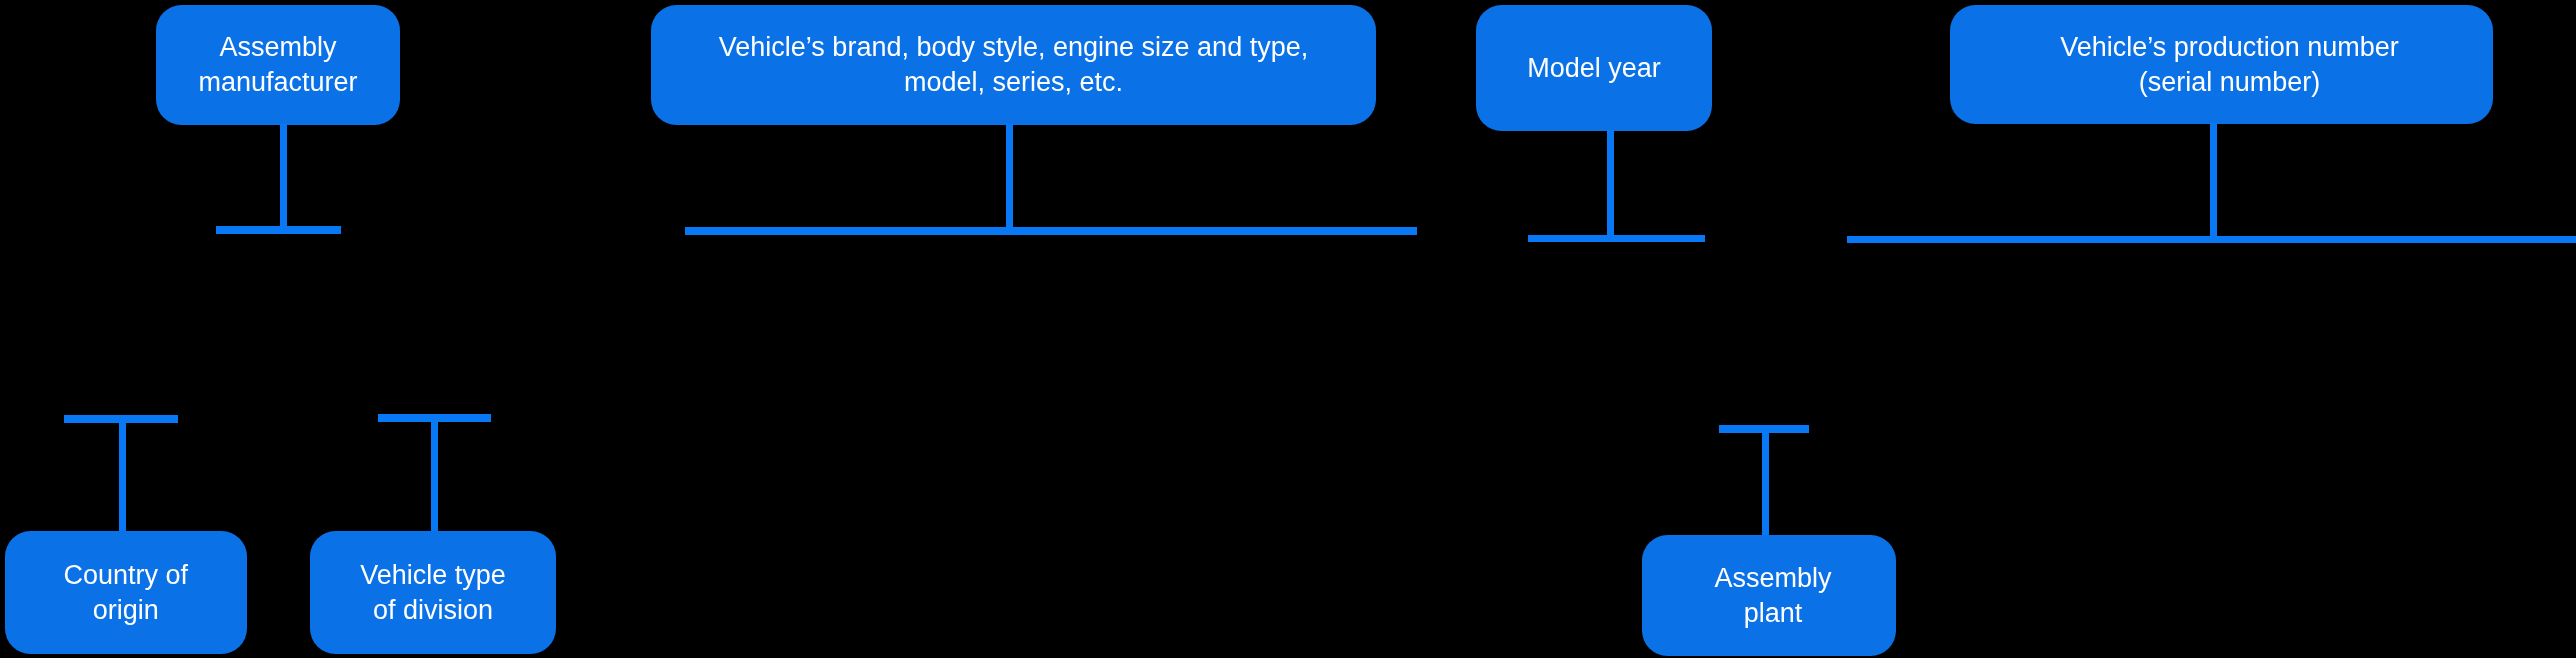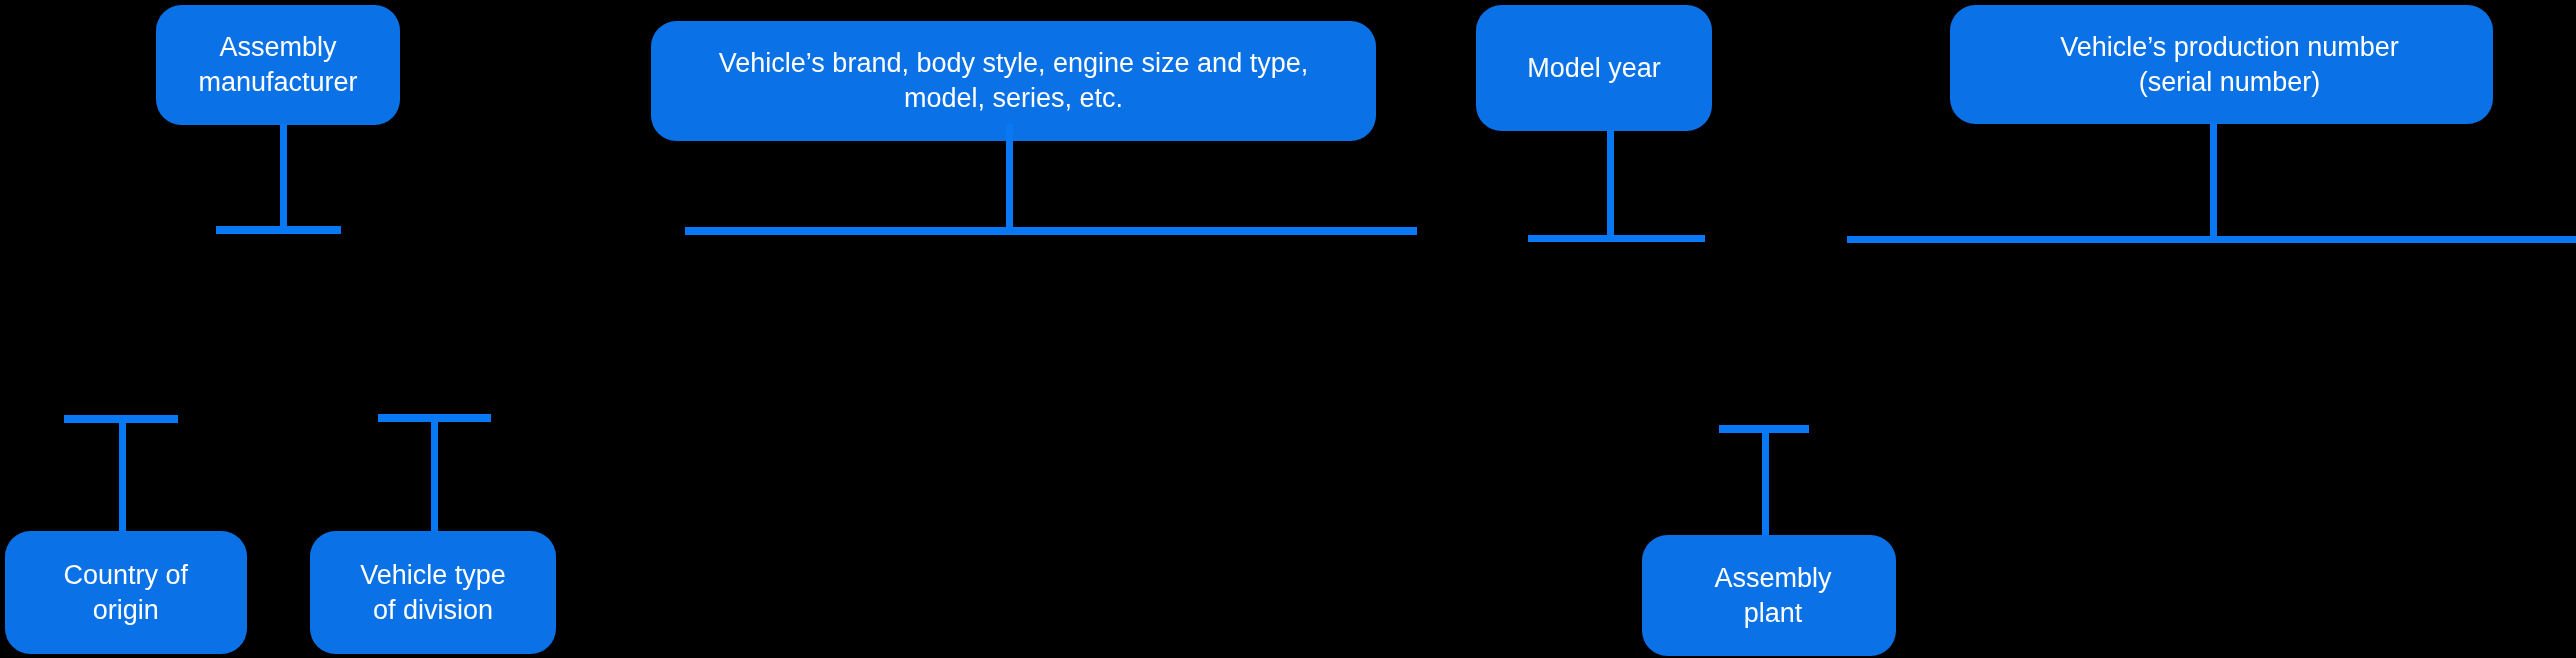--- a/index.html
+++ b/index.html
@@ -27,21 +27,21 @@
   .node .label{
     white-space:pre-line;
     font-size:27px;
     line-height:35px;
     color:var(--text);
   }
   .stem,.bar{position:absolute;background:var(--line);}
 
   
   .n-manufacturer{left:156px;top:5.4px;width:244px;height:120px;}
-  .n-brand{left:651px;top:5.4px;width:725px;height:120px;margin-top:16px;}
+  .n-brand{left:651px;top:5.4px;width:725px;height:120px;}
   .n-modelyear{left:1476px;top:5.4px;width:236px;height:126px;}
   .n-production{left:1950px;top:5.4px;width:527px;height:119px;padding-left:16px;}
   
   .n-country{left:4.7px;top:531px;width:242px;height:123px;border-bottom-left-radius:25.5px;}
   .n-vtype{left:310px;top:531px;width:246px;height:123px;text-align:center;}
   .n-assembly{left:1642px;top:535px;width:246px;height:121px;padding-left:8px;}
 
   
   .c1-stem{left:280px;top:124px;width:6.7px;height:103px;}
   .c1-bar{left:216px;top:226px;width:125px;height:8px;}

